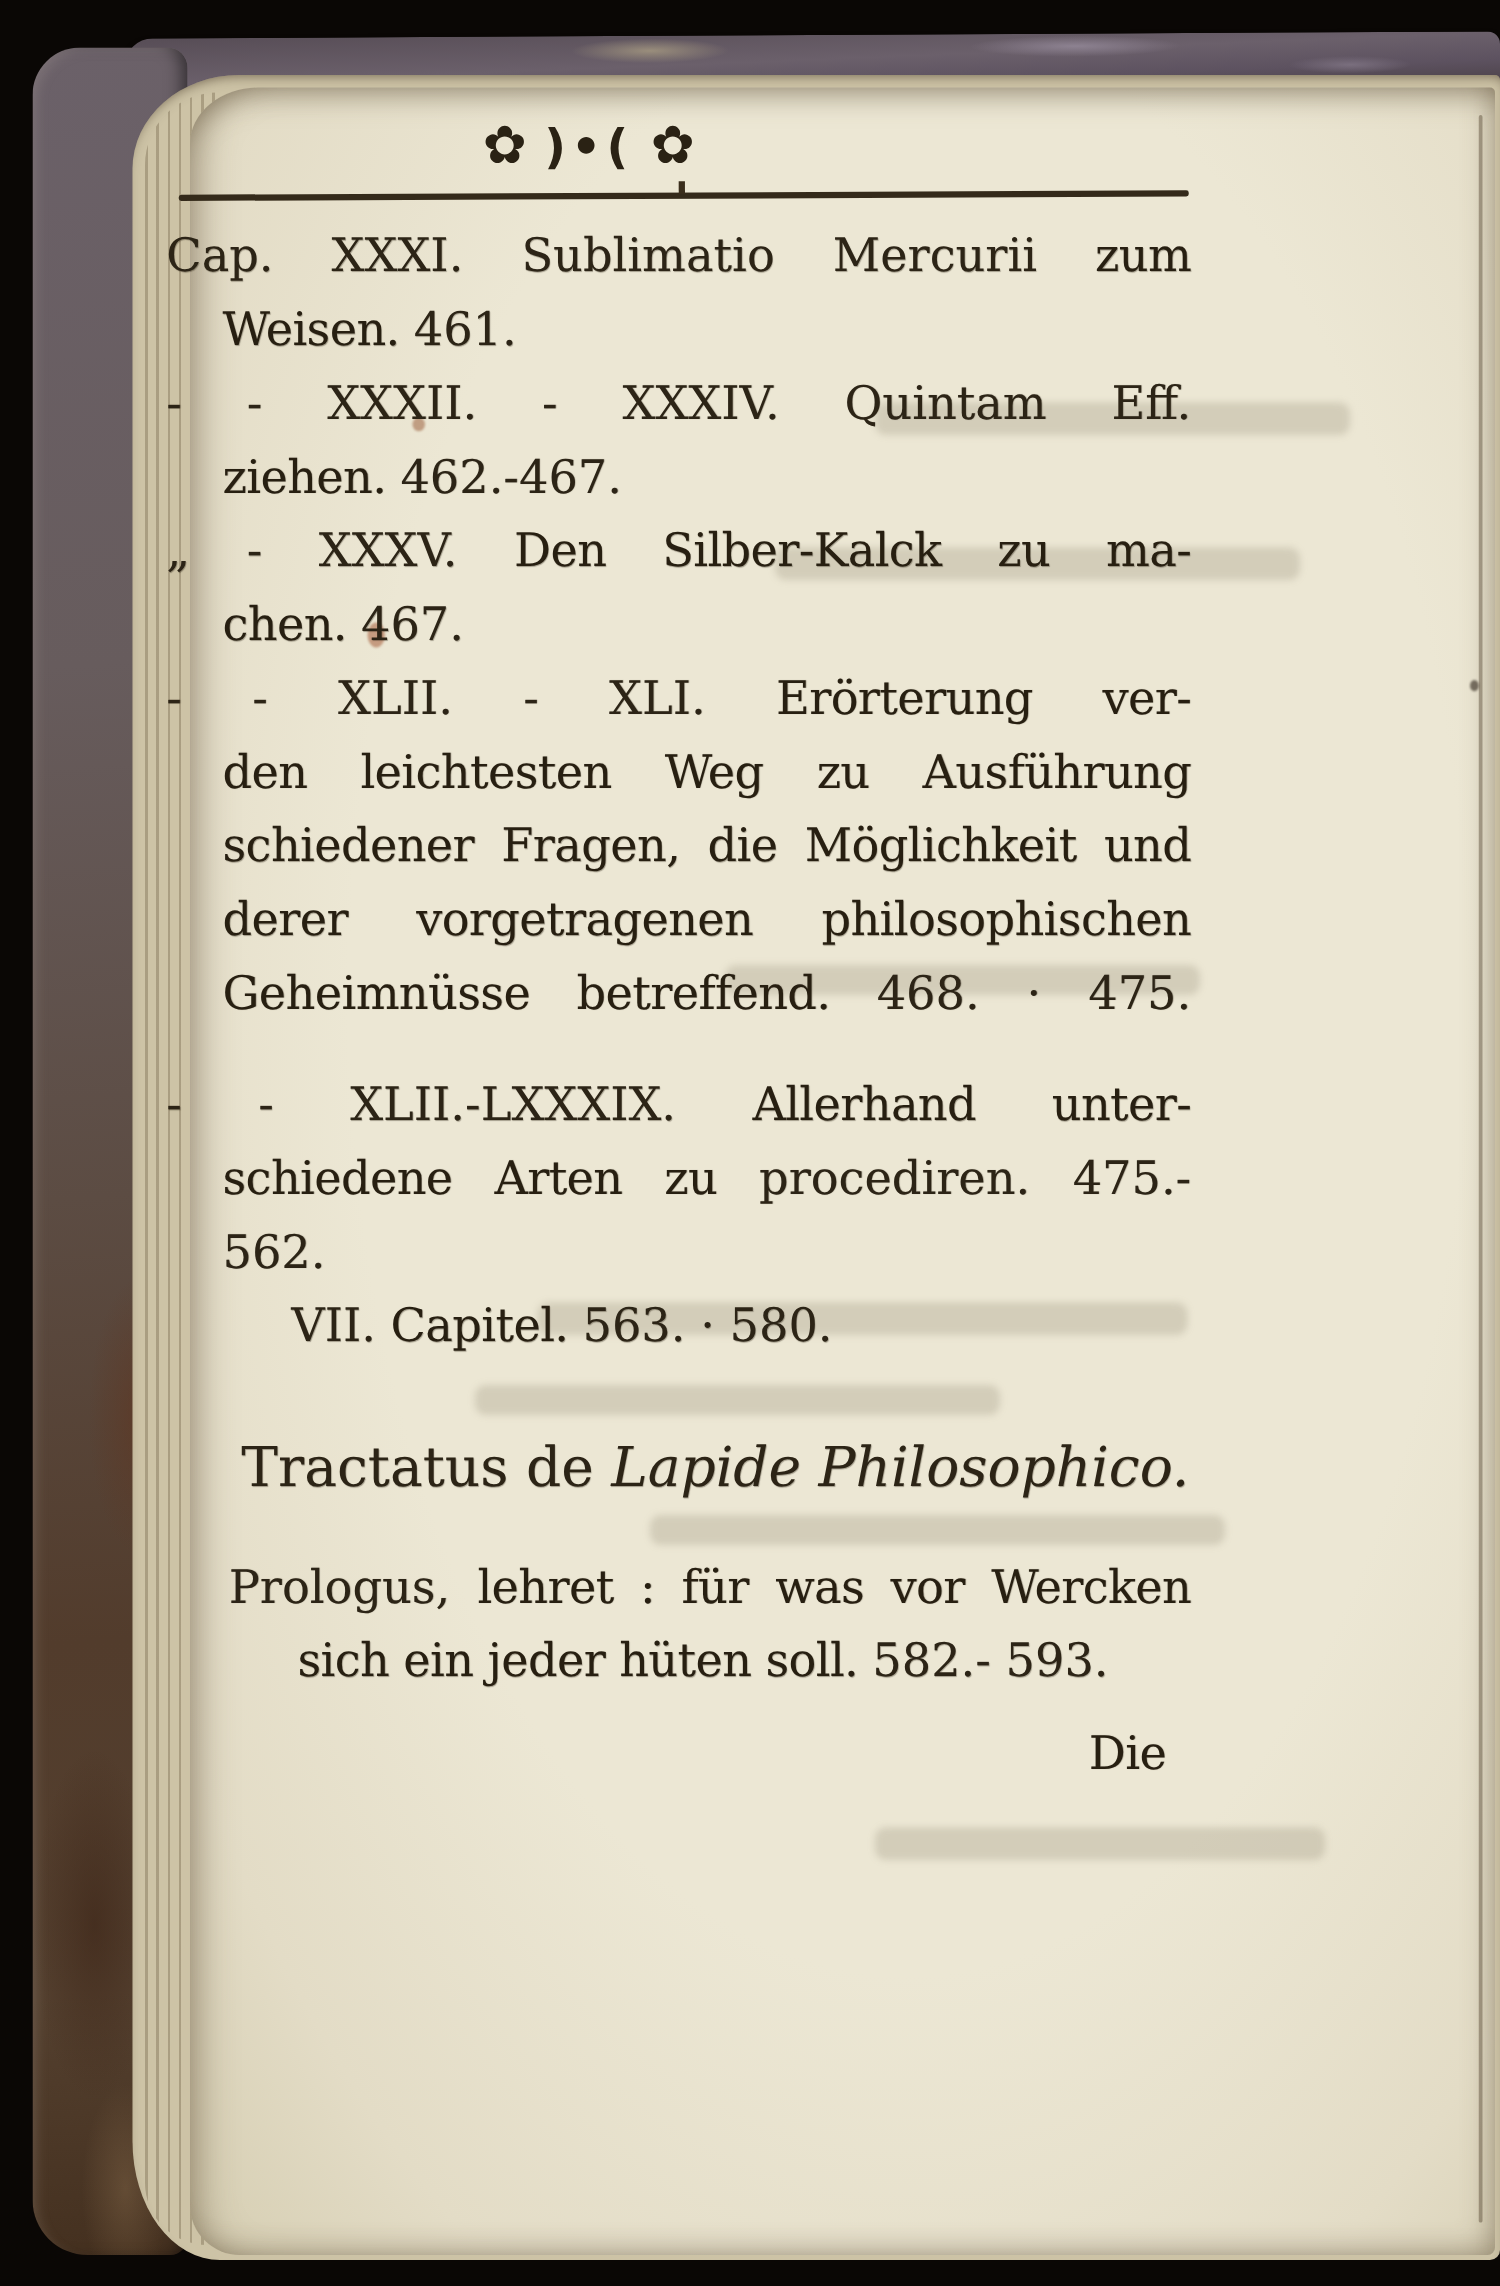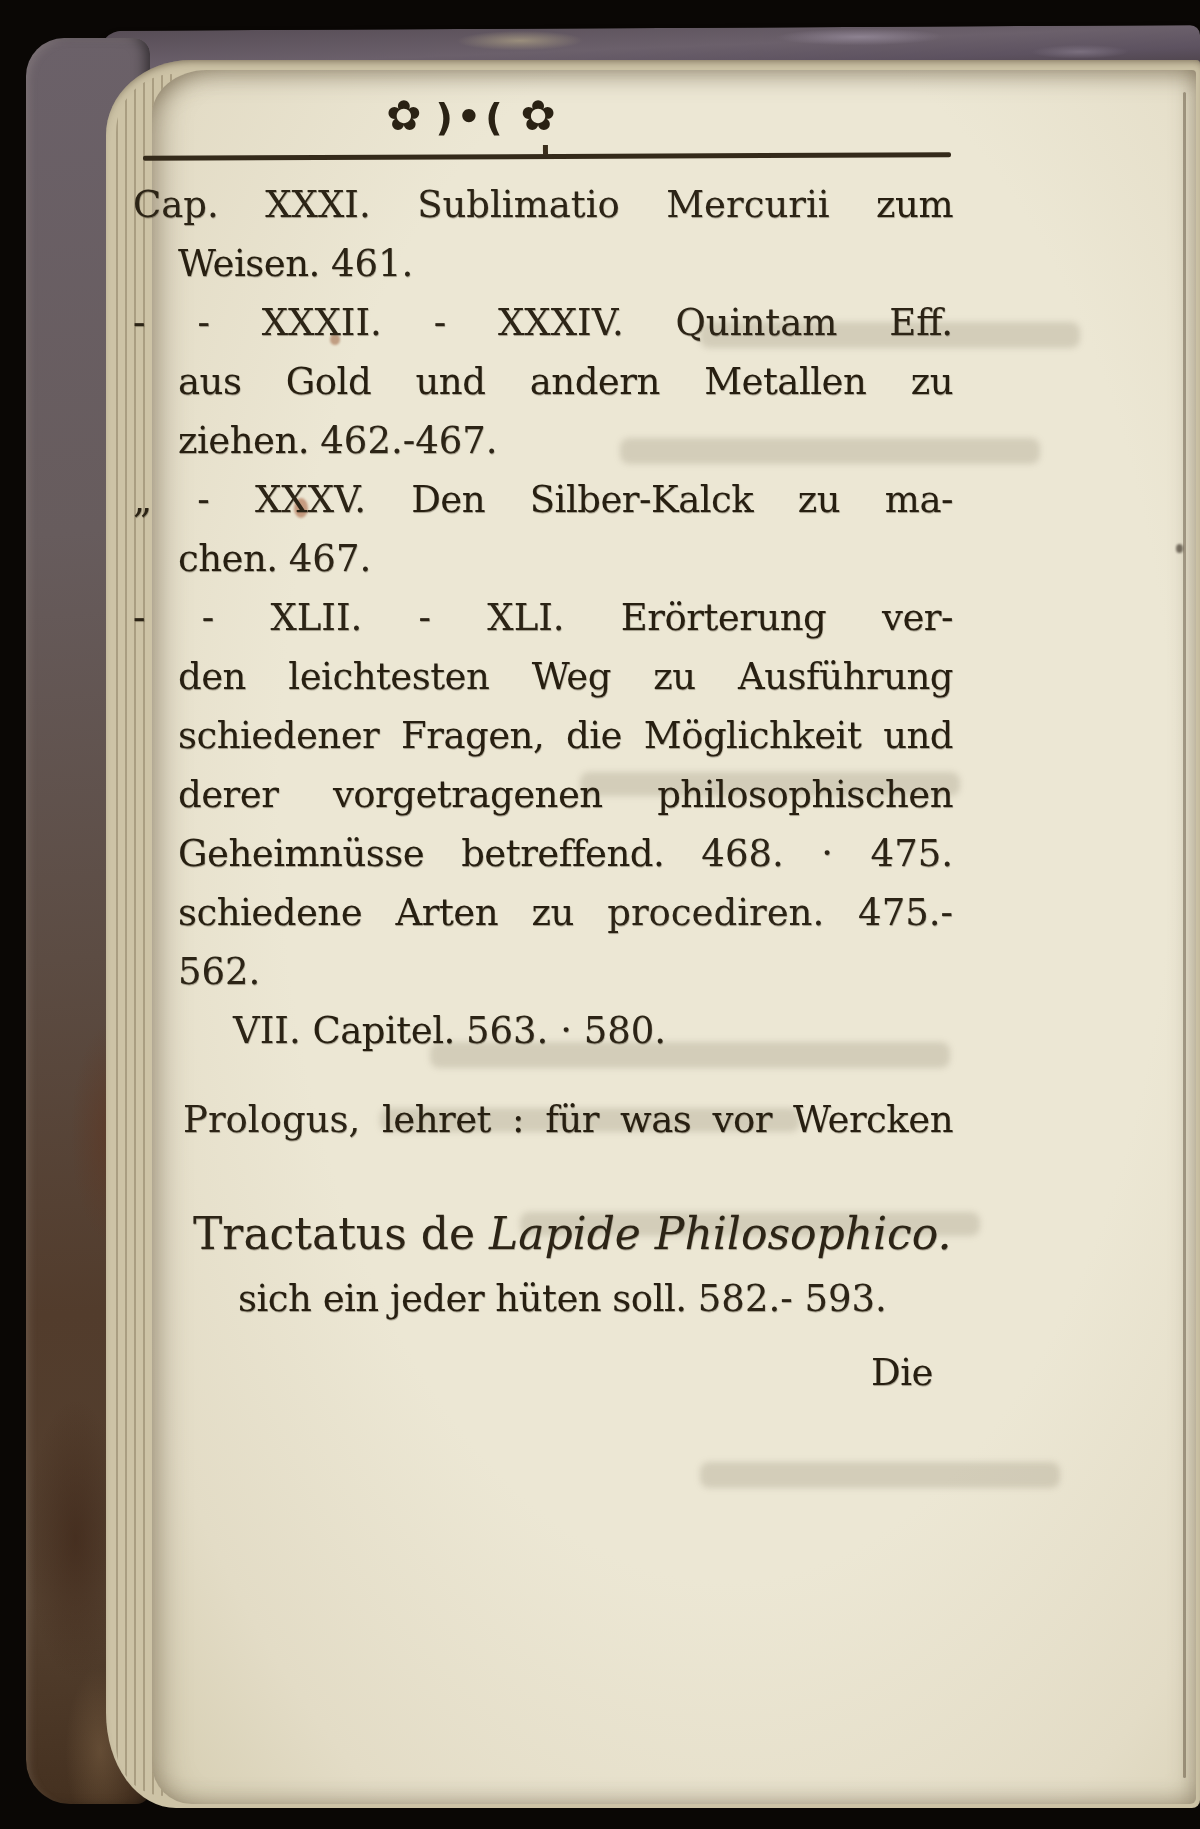--- a/index.html
+++ b/index.html
@@ -93,48 +93,48 @@
     <div class="orn"><span class="fl">✿</span><span class="mid">)•(</span><span class="fl">✿</span></div>
 
     <div class="rule"></div>
 
     <div class="ln just"><span class="an">Cap. XXXI. Sublimatio Mercurii </span><span class="fr">zum</span></div>
 
     <div class="ln i45"><span class="fr">Weisen. </span><span class="an">461.</span></div>
 
     <div class="ln just"><span class="an">- - XXXII. - XXXIV. Quintam Eff.</span></div>
 
-    <div class="ln just i45"><span class="fr">aus Gold und andern Metallen zu</span></div>
 
     <div class="ln i45"><span class="fr">ziehen. </span><span class="an">462.-467.</span></div>
 
     <div class="ln just"><span class="an">„ - XXXV. </span><span class="fr">Den Silber-Kalck zu ma-</span></div>
 
     <div class="ln i45"><span class="fr">chen. </span><span class="an">467.</span></div>
 
     <div class="ln just"><span class="an">- - XLII. - XLI. </span><span class="fr">Erörterung ver-</span></div>
 
     <div class="ln just i45"><span class="fr">den leichtesten Weg zu Ausführung</span></div>
 
     <div class="ln just i45"><span class="fr">schiedener Fragen, die Möglichkeit und</span></div>
 
     <div class="ln just i45"><span class="fr">derer vorgetragenen philosophischen</span></div>
 
     <div class="ln just i45"><span class="fr">Geheimnüsse betreffend. </span><span class="an">468. · 475.</span></div>
 
+    <div class="ln just g30"><span class="an">- - XLII.-LXXXIX. </span><span class="fr">Allerhand unter-</span></div>
 
     <div class="ln just i45"><span class="fr">schiedene Arten zu </span><span class="an">procediren. 475.-</span></div>
 
     <div class="ln i45"><span class="an">562.</span></div>
 
 
     <div class="ln i100"><span class="an">VII. </span><span class="fr">Capitel. </span><span class="an">563. · 580.</span></div>
 
+    <div class="ln big g50"><span class="an">Tractatus de </span><span class="an it">Lapide Philosophico.</span></div>
+
     <div class="ln just i50 g30"><span class="an">Prologus, </span><span class="fr">lehret : für was vor Wercken</span></div>
-
-    <div class="ln big g50"><span class="an">Tractatus de </span><span class="an it">Lapide Philosophico.</span></div>
 
     <div class="ln i105"><span class="fr">sich ein jeder hüten soll. </span><span class="an">582.- 593.</span></div>
 
     <div class="ln cw g15"><span class="fr">Die</span></div>
 
   </div>
 </div>
 
 </body></html>

